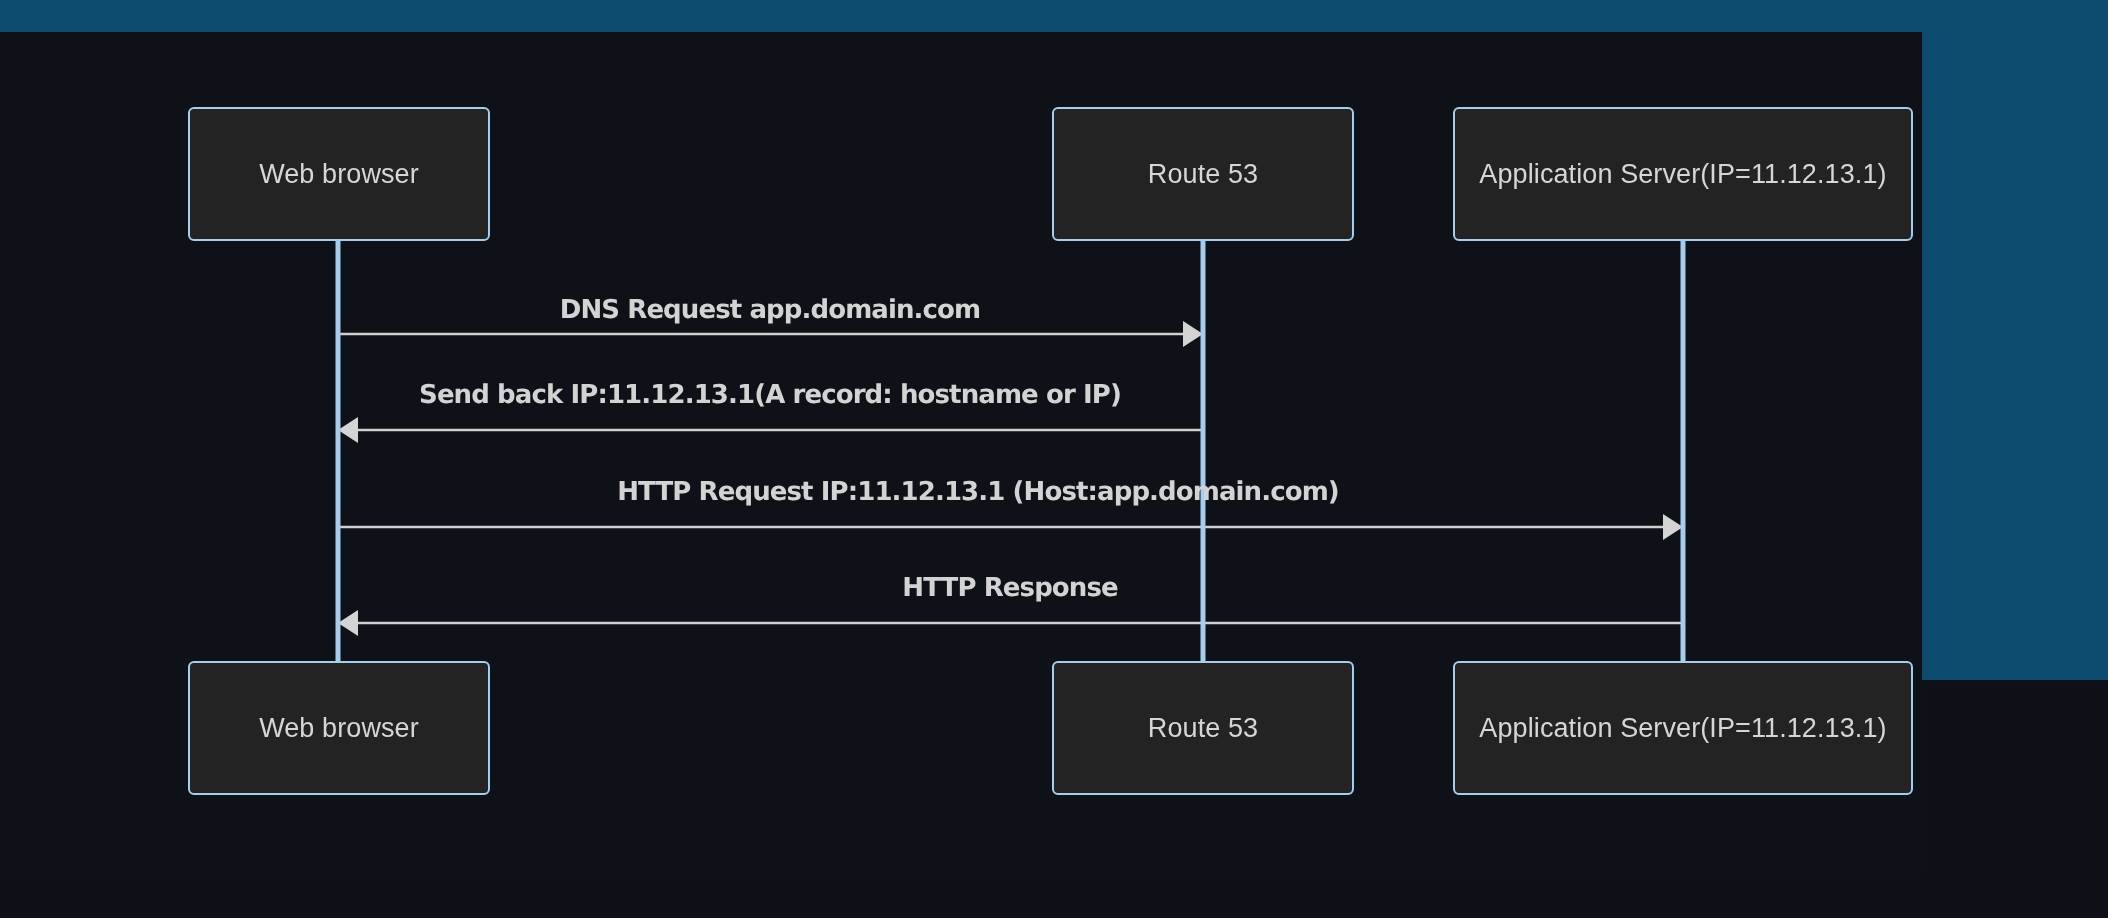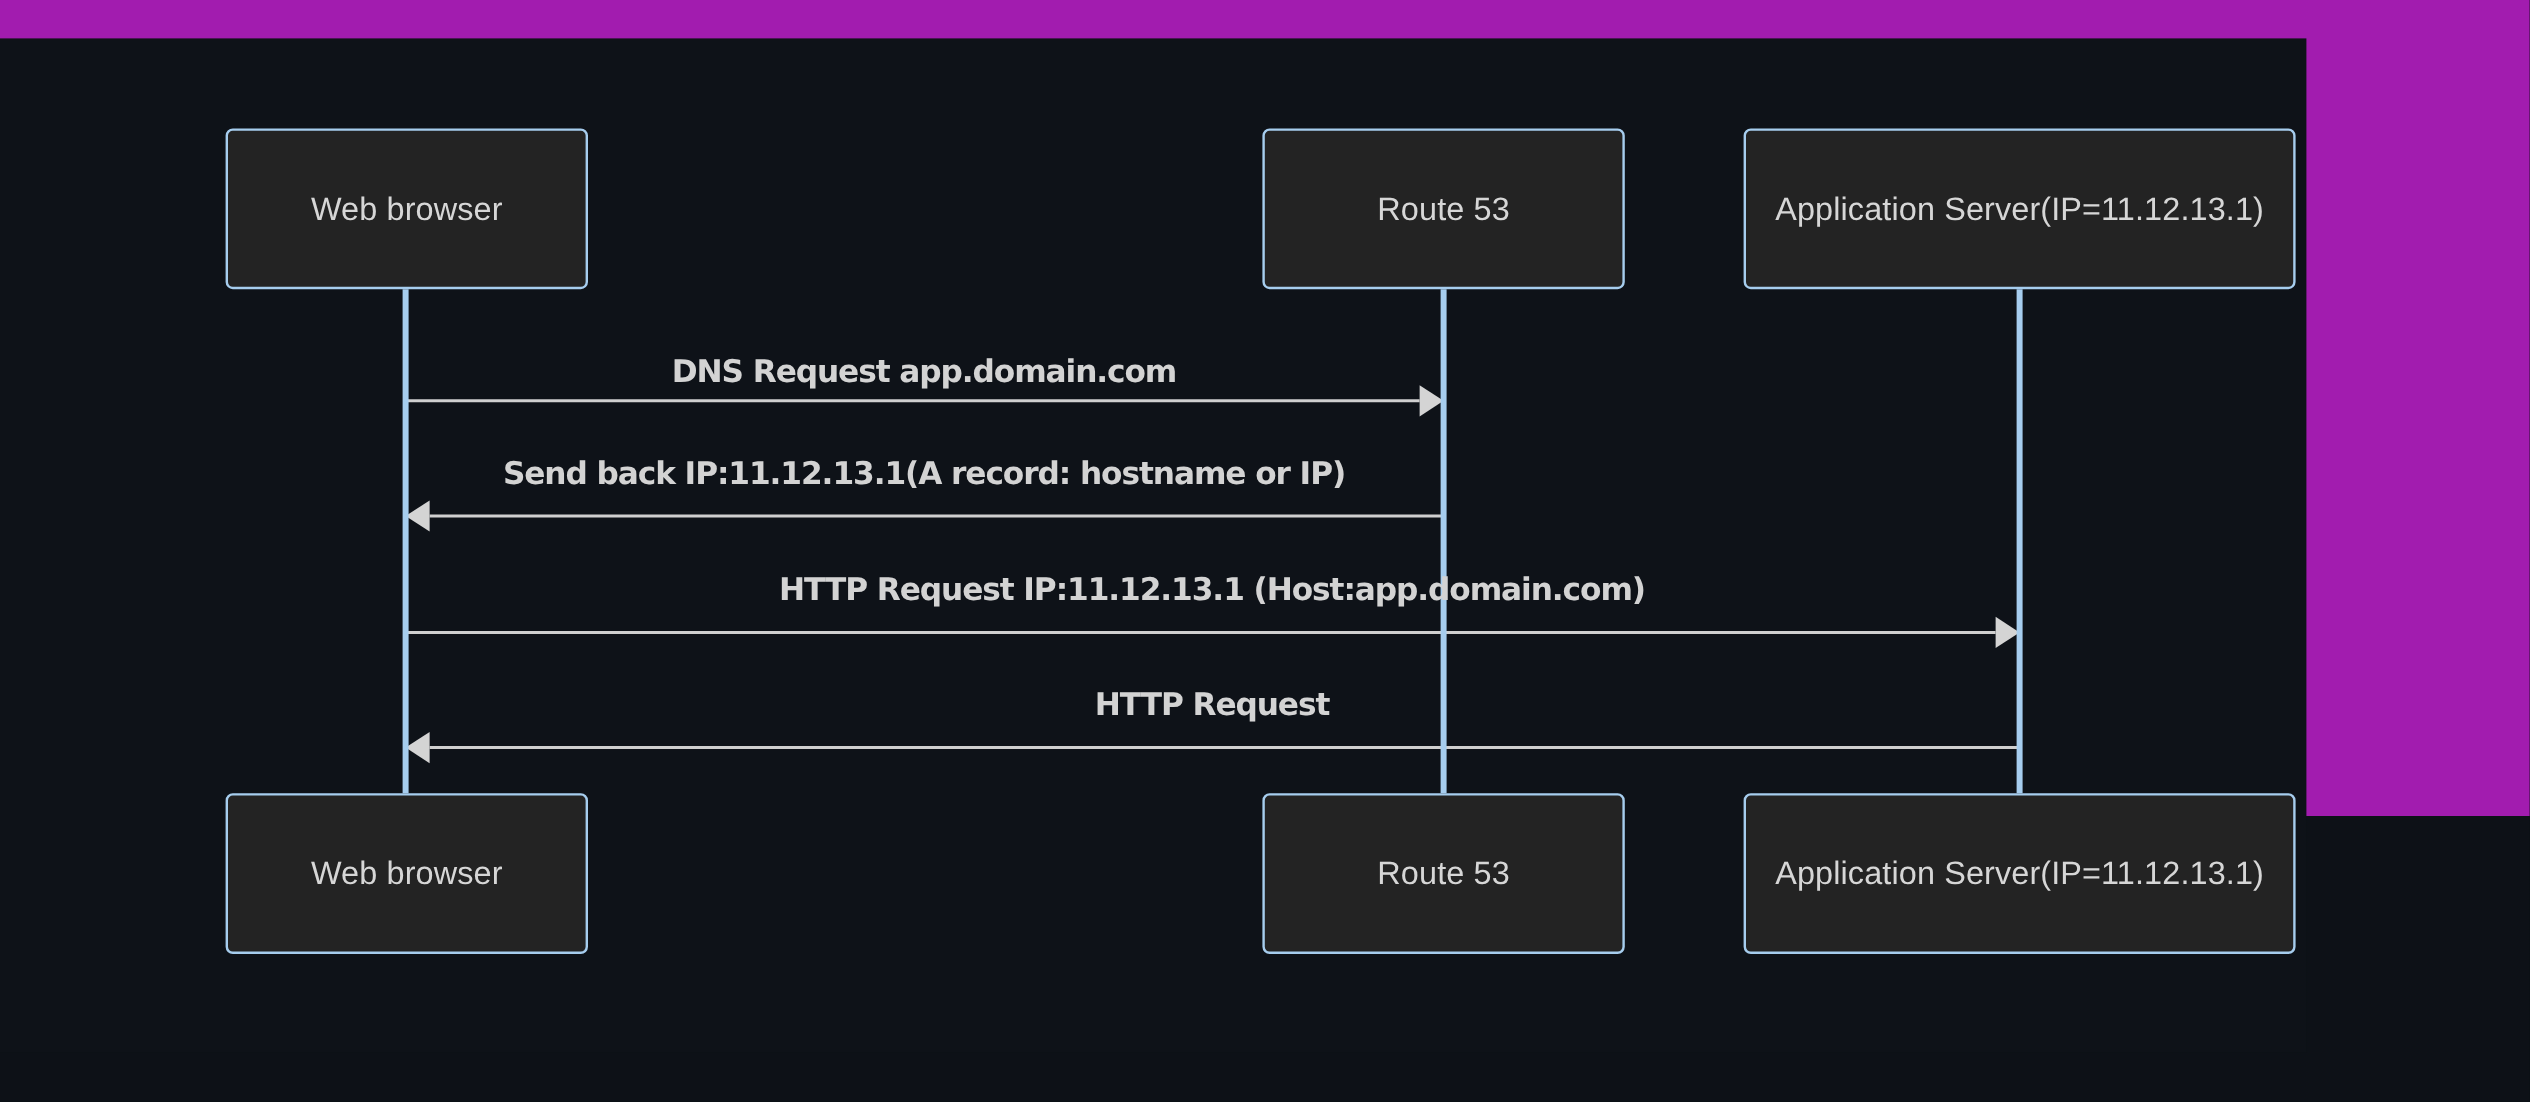--- a/index.html
+++ b/index.html
@@ -11,21 +11,21 @@
   body {
     width: 2108px;
     height: 918px;
     overflow: hidden;
     font-family: "Liberation Sans", sans-serif;
   }
   #diagram-root {
     position: relative;
     width: 2108px;
     height: 680px;
-    background: #a21caf;
+    background: #0c4a6e;
   }
   
   .canvas-panel {
     position: absolute;
     left: 0px;
     top: 32px;
     width: 1922px;
     height: 845px;
     background: #0e1218;
   }
@@ -102,16 +102,16 @@
   </div>
   <div class="participant-box" id="box-bot-1" style="left: 1052px; top: 661px; width: 302px; height: 134px; background: rgb(35, 35, 35); border-color: rgb(166, 205, 238);">
     <span class="participant-label">Route 53</span>
   </div>
   <div class="participant-box" id="box-bot-2" style="left: 1453px; top: 661px; width: 460px; height: 134px; background: rgb(35, 35, 35); border-color: rgb(166, 205, 238);">
     <span class="participant-label">Application Server(IP=11.12.13.1)</span>
   </div>
 
   <div class="msg-label" id="msg-label-0" style="left: 770px; top: 295px; color: rgb(211, 211, 211);">DNS Request app.domain.com</div>
   <div class="msg-label" id="msg-label-1" style="left: 770px; top: 380px; color: rgb(211, 211, 211);">Send back IP:11.12.13.1(A record: hostname or IP)</div>
-  <div class="msg-label" id="msg-label-2" style="left: 1010px; top: 477px; color: rgb(211, 211, 211);">HTTP Request IP:11.12.13.1 (Host:app.domain.com)</div>
-  <div class="msg-label" id="msg-label-3" style="left: 1010px; top: 573px; color: rgb(211, 211, 211);">HTTP Request</div>
+  <div class="msg-label" id="msg-label-2" style="left: 978px; top: 477px; color: rgb(211, 211, 211);">HTTP Request IP:11.12.13.1 (Host:app.domain.com)</div>
+  <div class="msg-label" id="msg-label-3" style="left: 1010px; top: 573px; color: rgb(211, 211, 211);">HTTP Response</div>
 
 </div>
 
 </body></html>

